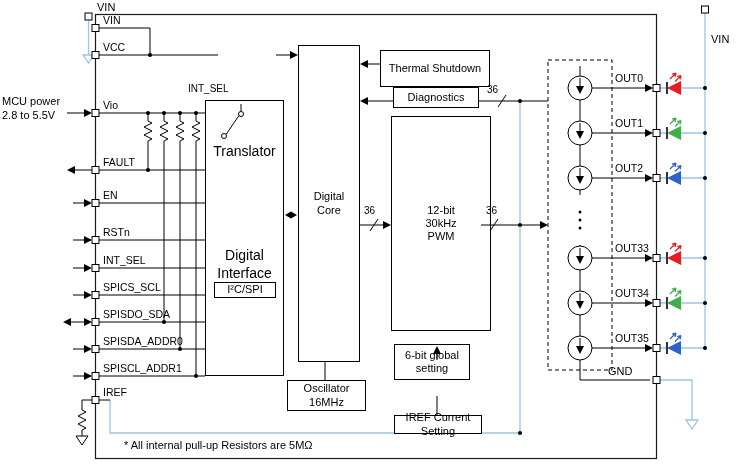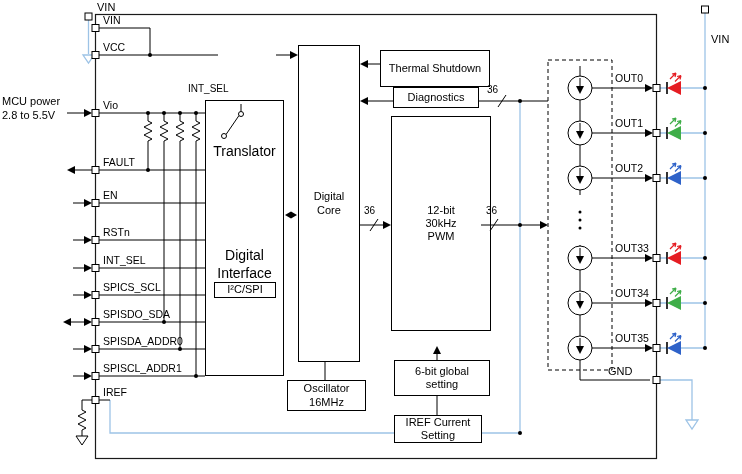--- a/index.html
+++ b/index.html
@@ -218,24 +218,24 @@
 
 <div class="box" style="left:393px;top:87px;width:86px;height:21px">Diagnostics</div>
 
 <div class="box" style="left:391px;top:116px;width:100px;height:215px">12-bit
 30kHz
 PWM</div>
 
 <div class="box" style="left:287px;top:380px;width:79px;height:31px">Oscillator
 16MHz</div>
 
-<div class="box" style="left:394px;top:360px;width:96px;height:36px">6-bit global
+<div class="box" style="left:394px;top:344px;width:76px;height:36px">6-bit global
 setting</div>
 
-<div class="box" style="left:394px;top:415px;width:88px;height:28px">IREF Current
+<div class="box" style="left:394px;top:415px;width:88px;height:19px">IREF Current
 Setting</div>
 
 <div class="lbl lbl11" style="left:97px;top:1px">VIN</div>
 <div class="lbl lbl11" style="left:711px;top:33px">VIN</div>
 <div class="lbl lbl11" style="left:608px;top:365px">GND</div>
 <div class="lbl lbl11 pre" style="left:2px;top:94px;line-height:1.3">MCU power
 2.8 to 5.5V</div>
 <div class="lbl" style="left:188px;top:83px;font-size:10px">INT_SEL</div>
 
 <div class="lbl" style="left:103px;top:14px">VIN</div>
@@ -255,14 +255,15 @@
 <div class="lbl" style="left:615px;top:117px">OUT1</div>
 <div class="lbl" style="left:615px;top:162px">OUT2</div>
 <div class="lbl" style="left:615px;top:242px">OUT33</div>
 <div class="lbl" style="left:615px;top:287px">OUT34</div>
 <div class="lbl" style="left:615px;top:332px">OUT35</div>
 
 <div class="lbl" style="left:364px;top:205px;font-size:10px">36</div>
 <div class="lbl" style="left:486px;top:205px;font-size:10px">36</div>
 <div class="lbl" style="left:487px;top:84px;font-size:10px">36</div>
 
+<div class="lbl lbl11" style="left:124px;top:439px">* All internal pull-up Resistors are 5MΩ</div>
 
 </div>
 
 </body></html>

